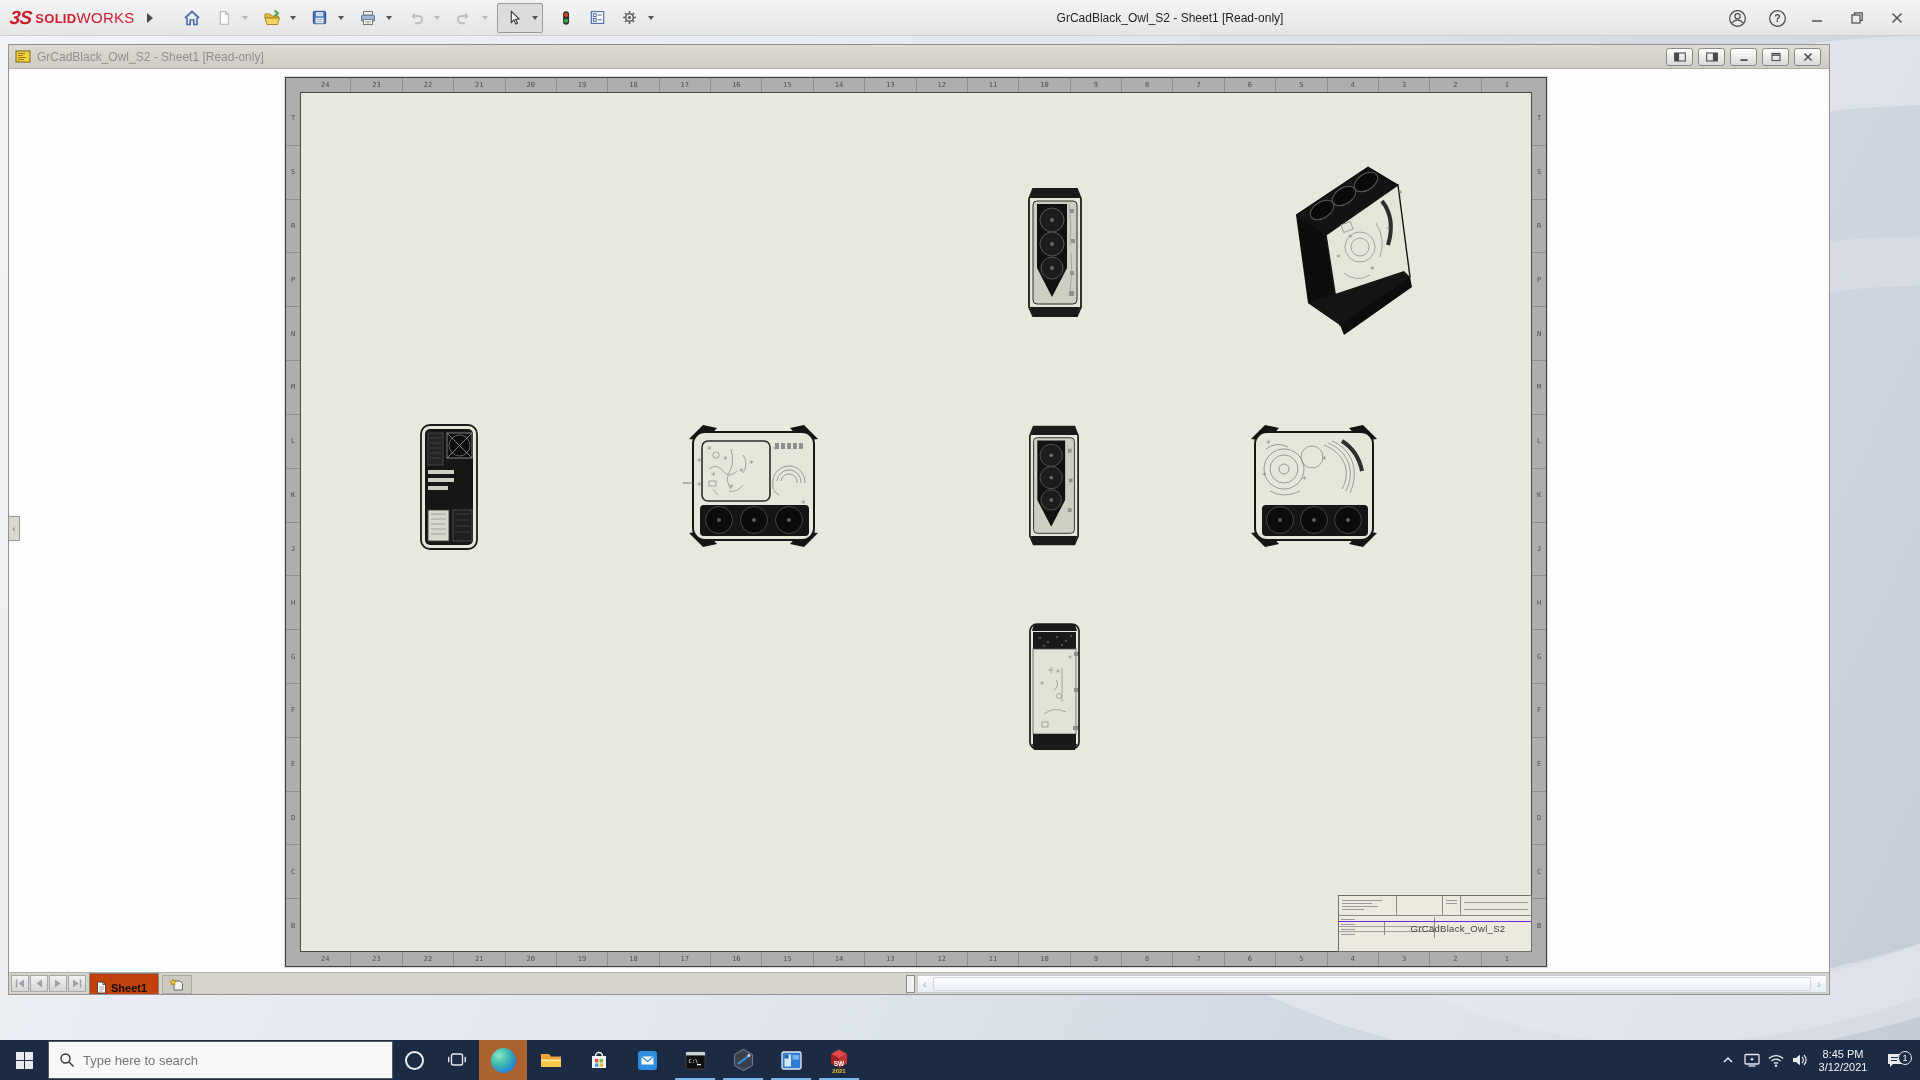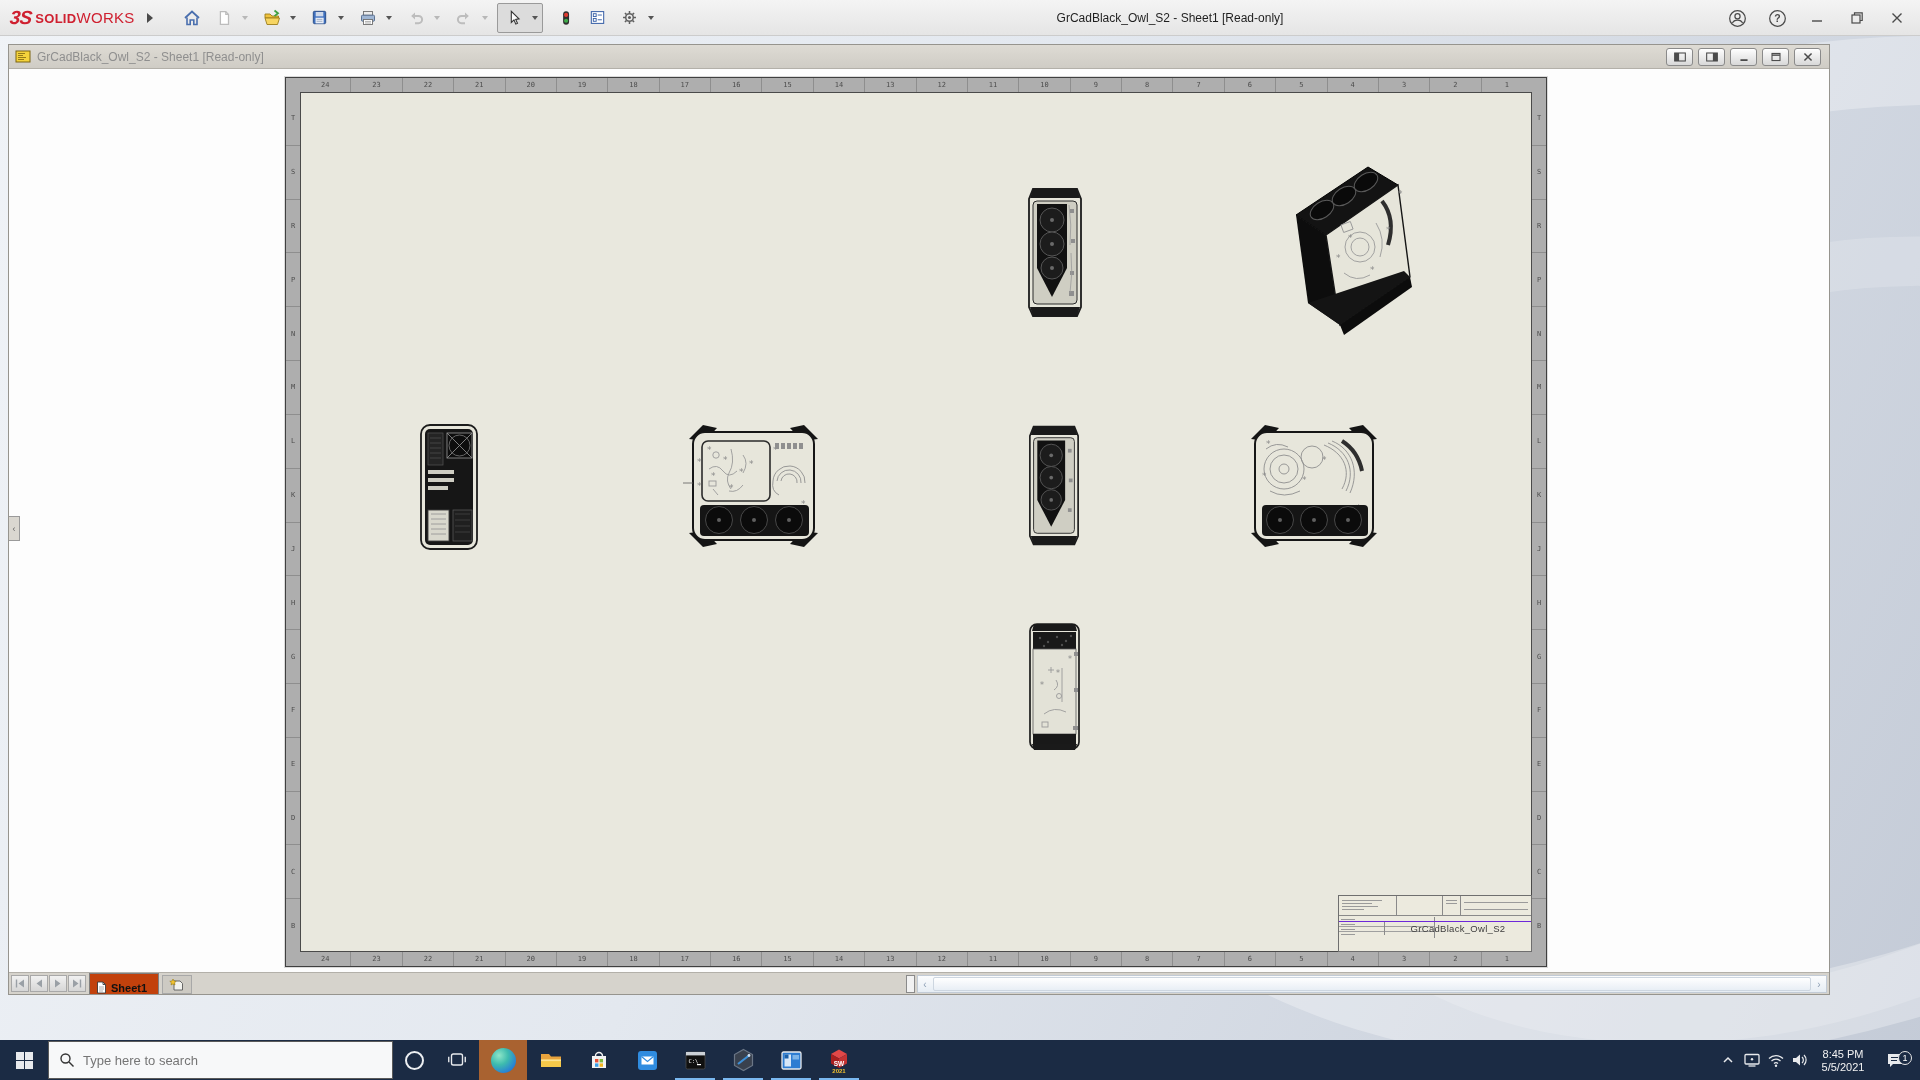--- a/index.html
+++ b/index.html
@@ -812,21 +812,21 @@
           </svg>
         </div>
       <div class="tray-ic">
           <svg width="18" height="16" viewBox="0 0 18 16">
             <polygon points="2,6 5,6 9,2.5 9,13.5 5,10 2,10" fill="#e8eaed"></polygon>
             <path d="M11 5 a4 4 0 0 1 0 6 M13 3 a7 7 0 0 1 0 10" fill="none" stroke="#e8eaed" stroke-width="1.2"></path>
           </svg>
         </div>
       <div id="clock">
         <div>8:45 PM</div>
-        <div>5/5/2021</div>
+        <div>3/12/2021</div>
       </div>
       <div id="action-btn">
         <svg width="20" height="20" viewBox="0 0 20 20">
             <path d="M3 4 h14 v10 h-9 l-3 3 v-3 h-2 z" fill="#e8eaed"></path>
             <path d="M6 7.5 h8 M6 10.5 h6" stroke="#1b2b44" stroke-width="1.2"></path>
           </svg>
         <div id="badge">1</div>
       </div>
     </div>
   </div>

